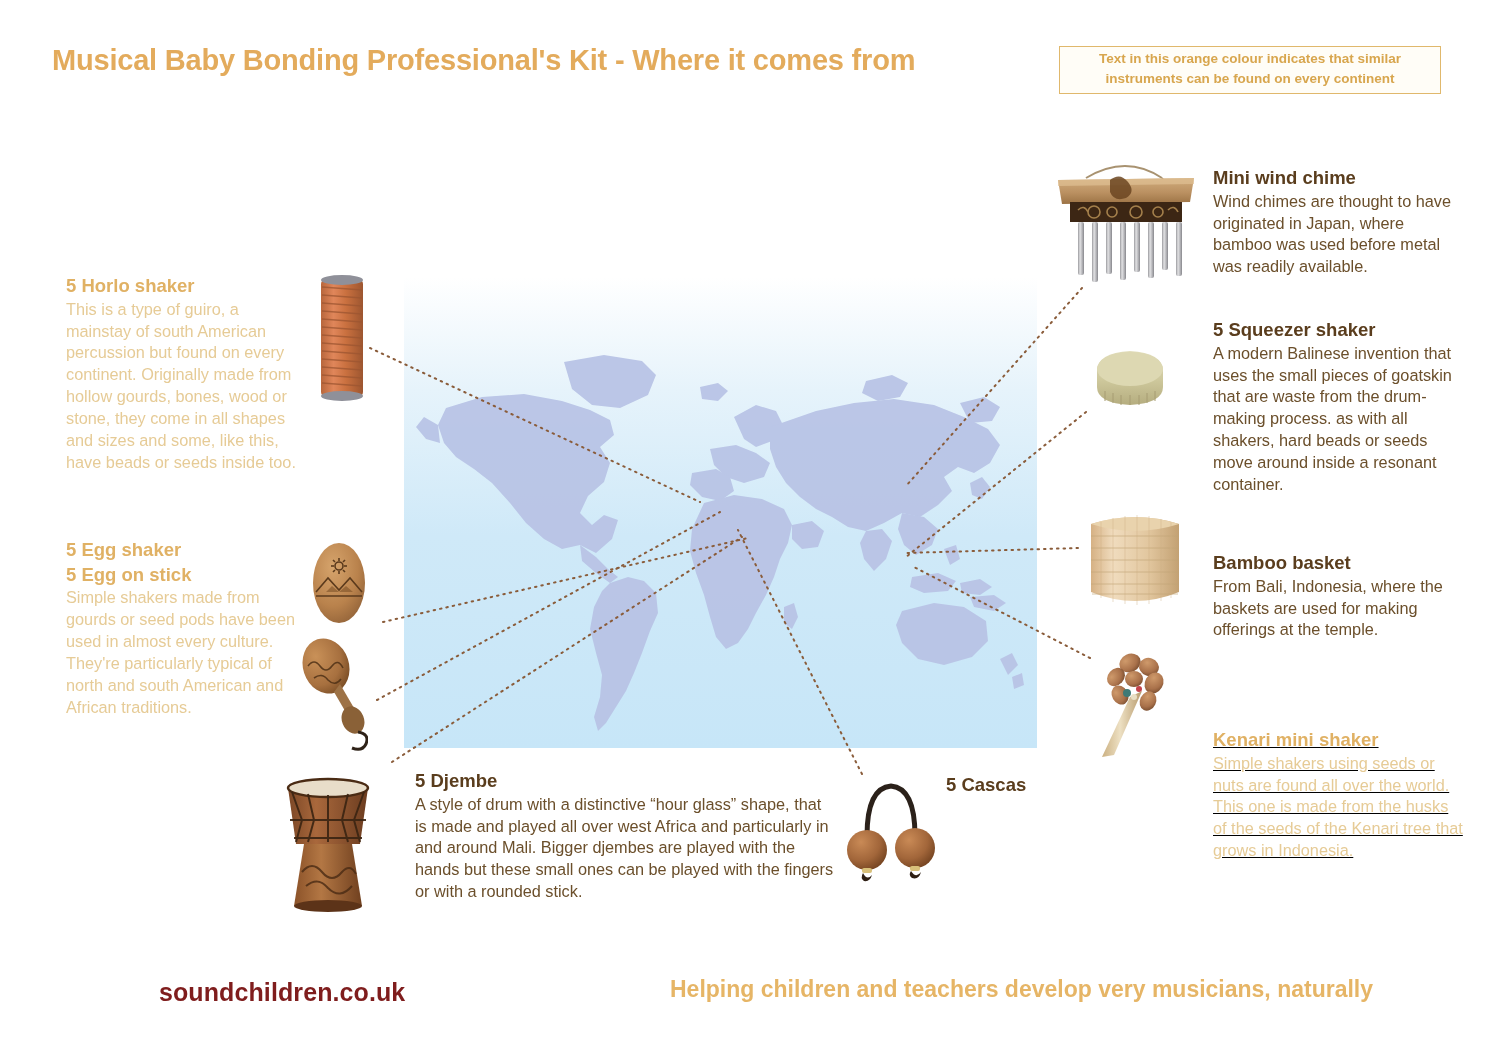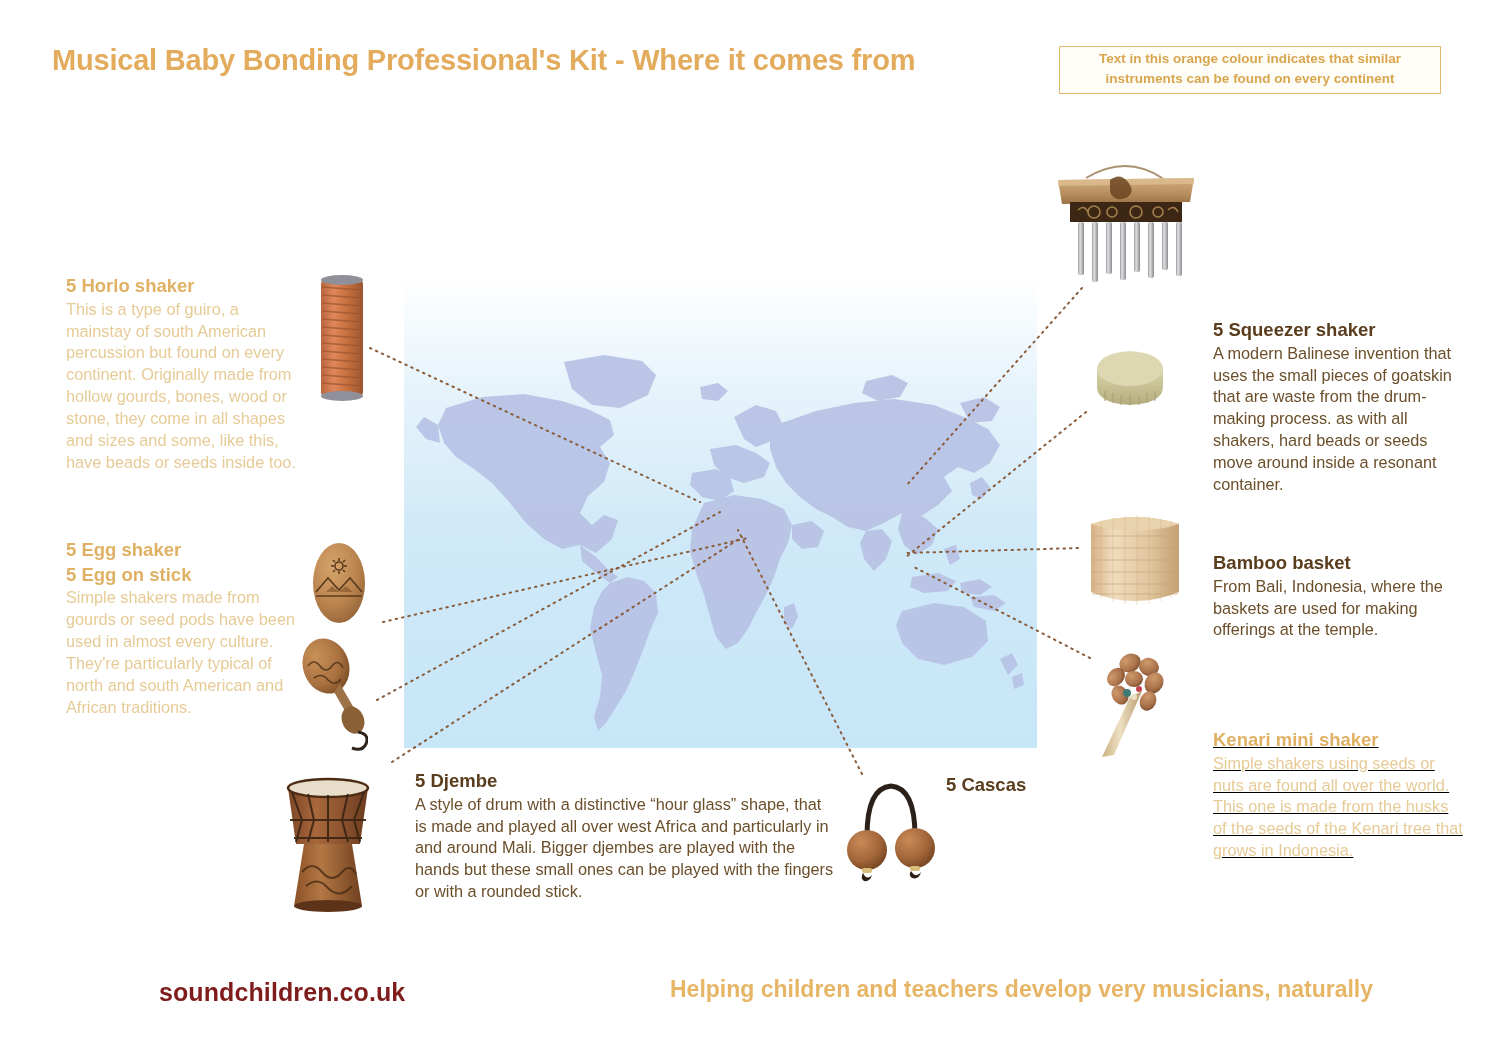--- a/index.html
+++ b/index.html
@@ -509,20 +509,24 @@
 
   <div class="block dark" id="blk-djembe">
     <div class="blk-title">5 Djembe</div>
     <div class="blk-body">A style of drum with a distinctive “hour glass” shape, that is made and played all over west Africa and particularly in and around Mali. Bigger djembes are played with the hands but these small ones can be played with the fingers or with a rounded stick.</div>
   </div>
 
   <div class="block dark" id="blk-cascas">
     <div class="blk-title">5 Cascas</div>
   </div>
 
+  <div class="block dark" id="blk-chime">
+    <div class="blk-title">Mini wind chime</div>
+    <div class="blk-body">Wind chimes are thought to have originated in Japan, where bamboo was used before metal was readily available.</div>
+  </div>
 
   <div class="block dark" id="blk-squeeze">
     <div class="blk-title">5 Squeezer shaker</div>
     <div class="blk-body">A modern Balinese invention that uses the small pieces of goatskin that are waste from the drum-making process. as with all shakers, hard beads or seeds move around inside a resonant container.</div>
   </div>
 
   <div class="block dark" id="blk-bamboo">
     <div class="blk-title">Bamboo basket</div>
     <div class="blk-body">From Bali, Indonesia, where the baskets are used for making offerings at the temple.</div>
   </div>

